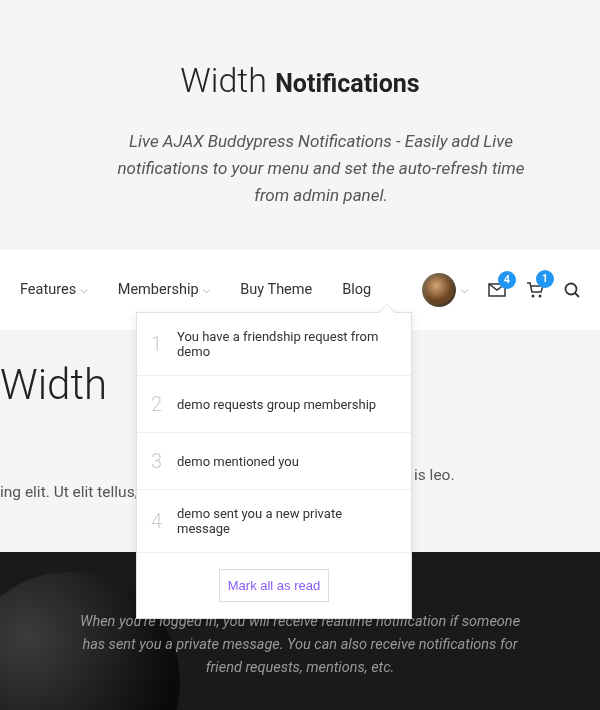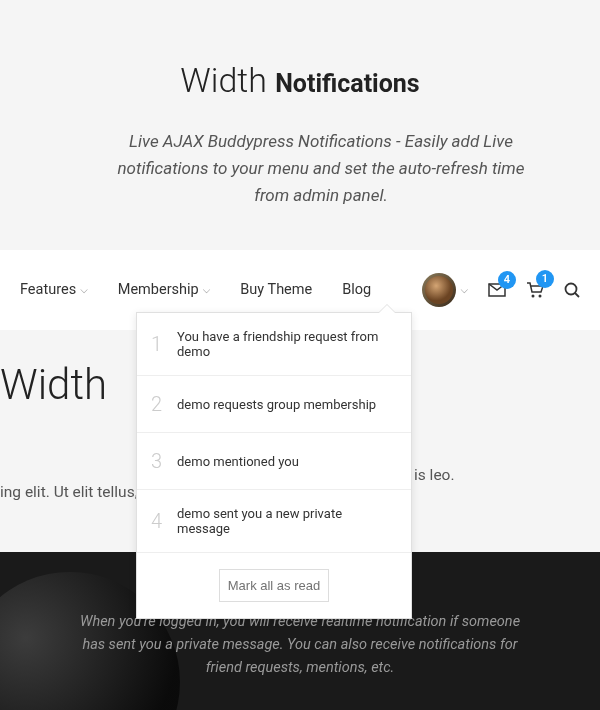--- a/index.html
+++ b/index.html
@@ -166,21 +166,21 @@
     }
     .mark-read {
       text-align: center;
       padding: 16px;
     }
     .mark-read-btn {
       display: inline-block;
       padding: 8px 8px;
       border: 1px solid #ddd;
       font-size: 13px;
-      color: #737373;
+      color: #8b5cf6;
       background: #fff;
       cursor: pointer;
     }
     .dark-section {
       position: absolute;
       top: 552px;
       left: 0;
       right: 0;
       height: 160px;
       background: #1a1a1a;

